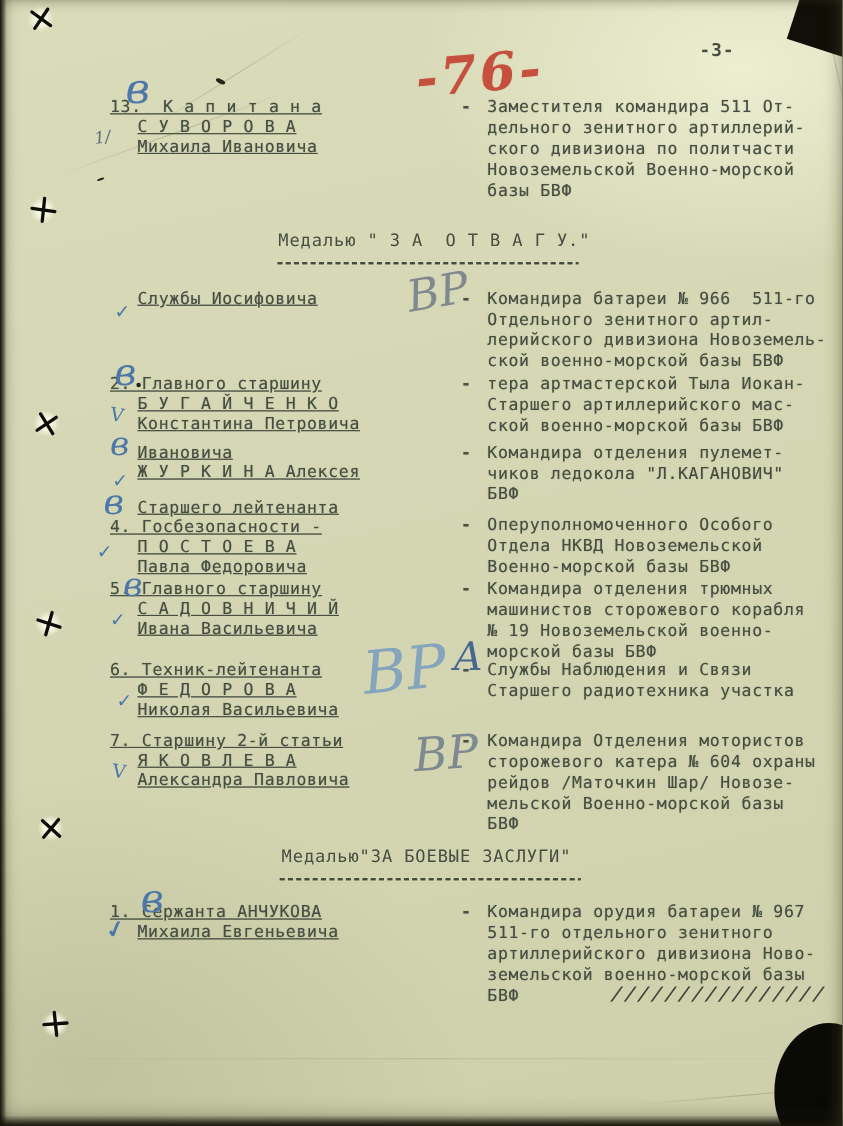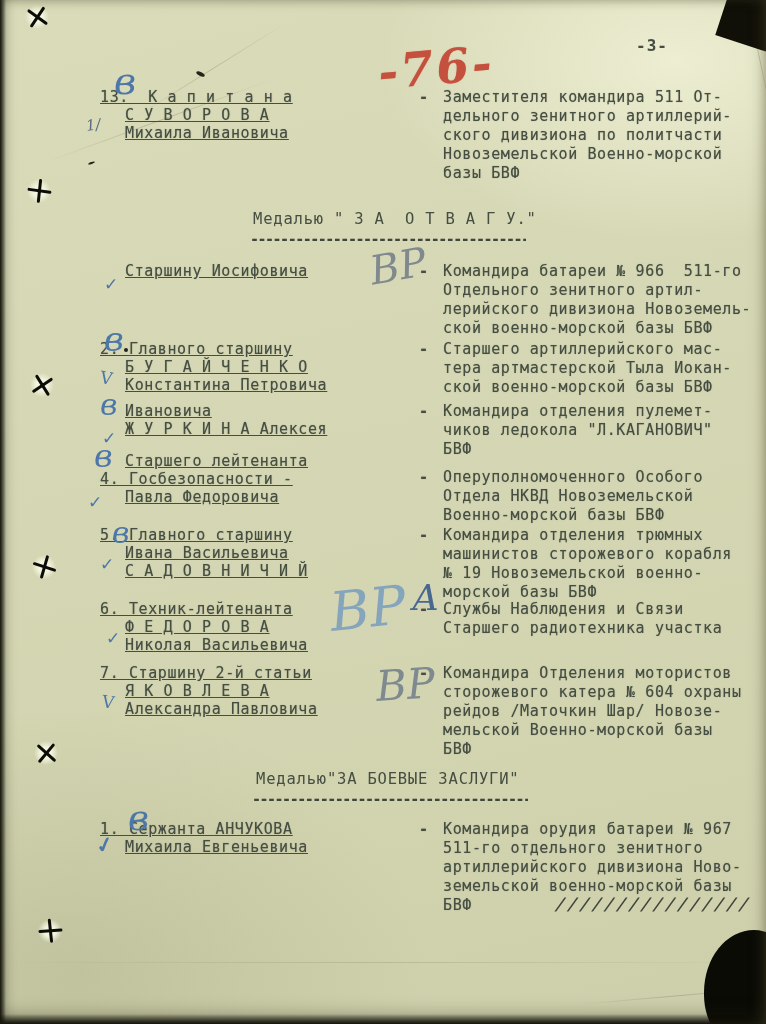--- a/index.html
+++ b/index.html
@@ -82,41 +82,41 @@
       <div class="line">Новоземельской Военно-морской</div>
       <div class="line">базы БВФ</div>
     </div>
   </div>
 
   <div class="t sec" style="left:253px;top:210px">Медалью " З А  О Т В А Г У."</div>
   <div class="t rule" style="left:250px;top:230px">--------------------------------------------</div>
 
   <div class="item typed" style="top:262px">
     <div class="lcol">
-      <div class="line ind">Старшину Иосифовича</div>
+      <div class="line ind">Службы Иосифовича</div>
     </div>
     <div class="dash">-</div>
     <div class="rcol">
       <div class="line">Командира батареи № 966  511-го</div>
       <div class="line">Отдельного зенитного артил-</div>
       <div class="line">лерийского дивизиона Новоземель-</div>
       <div class="line">ской военно-морской базы БВФ</div>
     </div>
   </div>
 
   <div class="item typed" style="top:340px">
     <div class="lcol">
       <div class="line">2. Главного старшину</div>
       <div class="line ind">Б У Г А Й Ч Е Н К О</div>
       <div class="line ind">Константина Петровича</div>
     </div>
     <div class="dash">-</div>
     <div class="rcol">
+      <div class="line">тера артмастерской Тыла Иокан-</div>
       <div class="line">Старшего артиллерийского мас-</div>
-      <div class="line">тера артмастерской Тыла Иокан-</div>
       <div class="line">ской военно-морской базы БВФ</div>
     </div>
   </div>
 
   <div class="item typed" style="top:402px">
     <div class="lcol">
       <div class="line ind">Ивановича</div>
       <div class="line ind">Ж У Р К И Н А Алексея</div>
     </div>
     <div class="dash">-</div>
@@ -124,35 +124,36 @@
       <div class="line">Командира отделения пулемет-</div>
       <div class="line">чиков ледокола "Л.КАГАНОВИЧ"</div>
       <div class="line">БВФ</div>
     </div>
   </div>
 
   <div class="item typed" style="top:452px">
     <div class="lcol">
       <div class="line ind">Старшего лейтенанта</div>
       <div class="line">4. Госбезопасности -</div>
+      <div class="line ind">П О С Т О Е В А</div>
       <div class="line ind">Павла Федоровича</div>
     </div>
     <div class="dash" style="top:16px">-</div>
     <div class="rcol" style="top:16px">
       <div class="line">Оперуполномоченного Особого</div>
       <div class="line">Отдела НКВД Новоземельской</div>
       <div class="line">Военно-морской базы БВФ</div>
     </div>
   </div>
 
   <div class="item typed" style="top:526px">
     <div class="lcol">
       <div class="line">5. Главного старшину</div>
+      <div class="line ind">С А Д О В Н И Ч И Й</div>
       <div class="line ind">Ивана Васильевича</div>
-      <div class="line ind">С А Д О В Н И Ч И Й</div>
     </div>
     <div class="dash">-</div>
     <div class="rcol">
       <div class="line">Командира отделения трюмных</div>
       <div class="line">машинистов сторожевого корабля</div>
       <div class="line">№ 19 Новоземельской военно-</div>
       <div class="line">морской базы БВФ</div>
     </div>
   </div>
 

